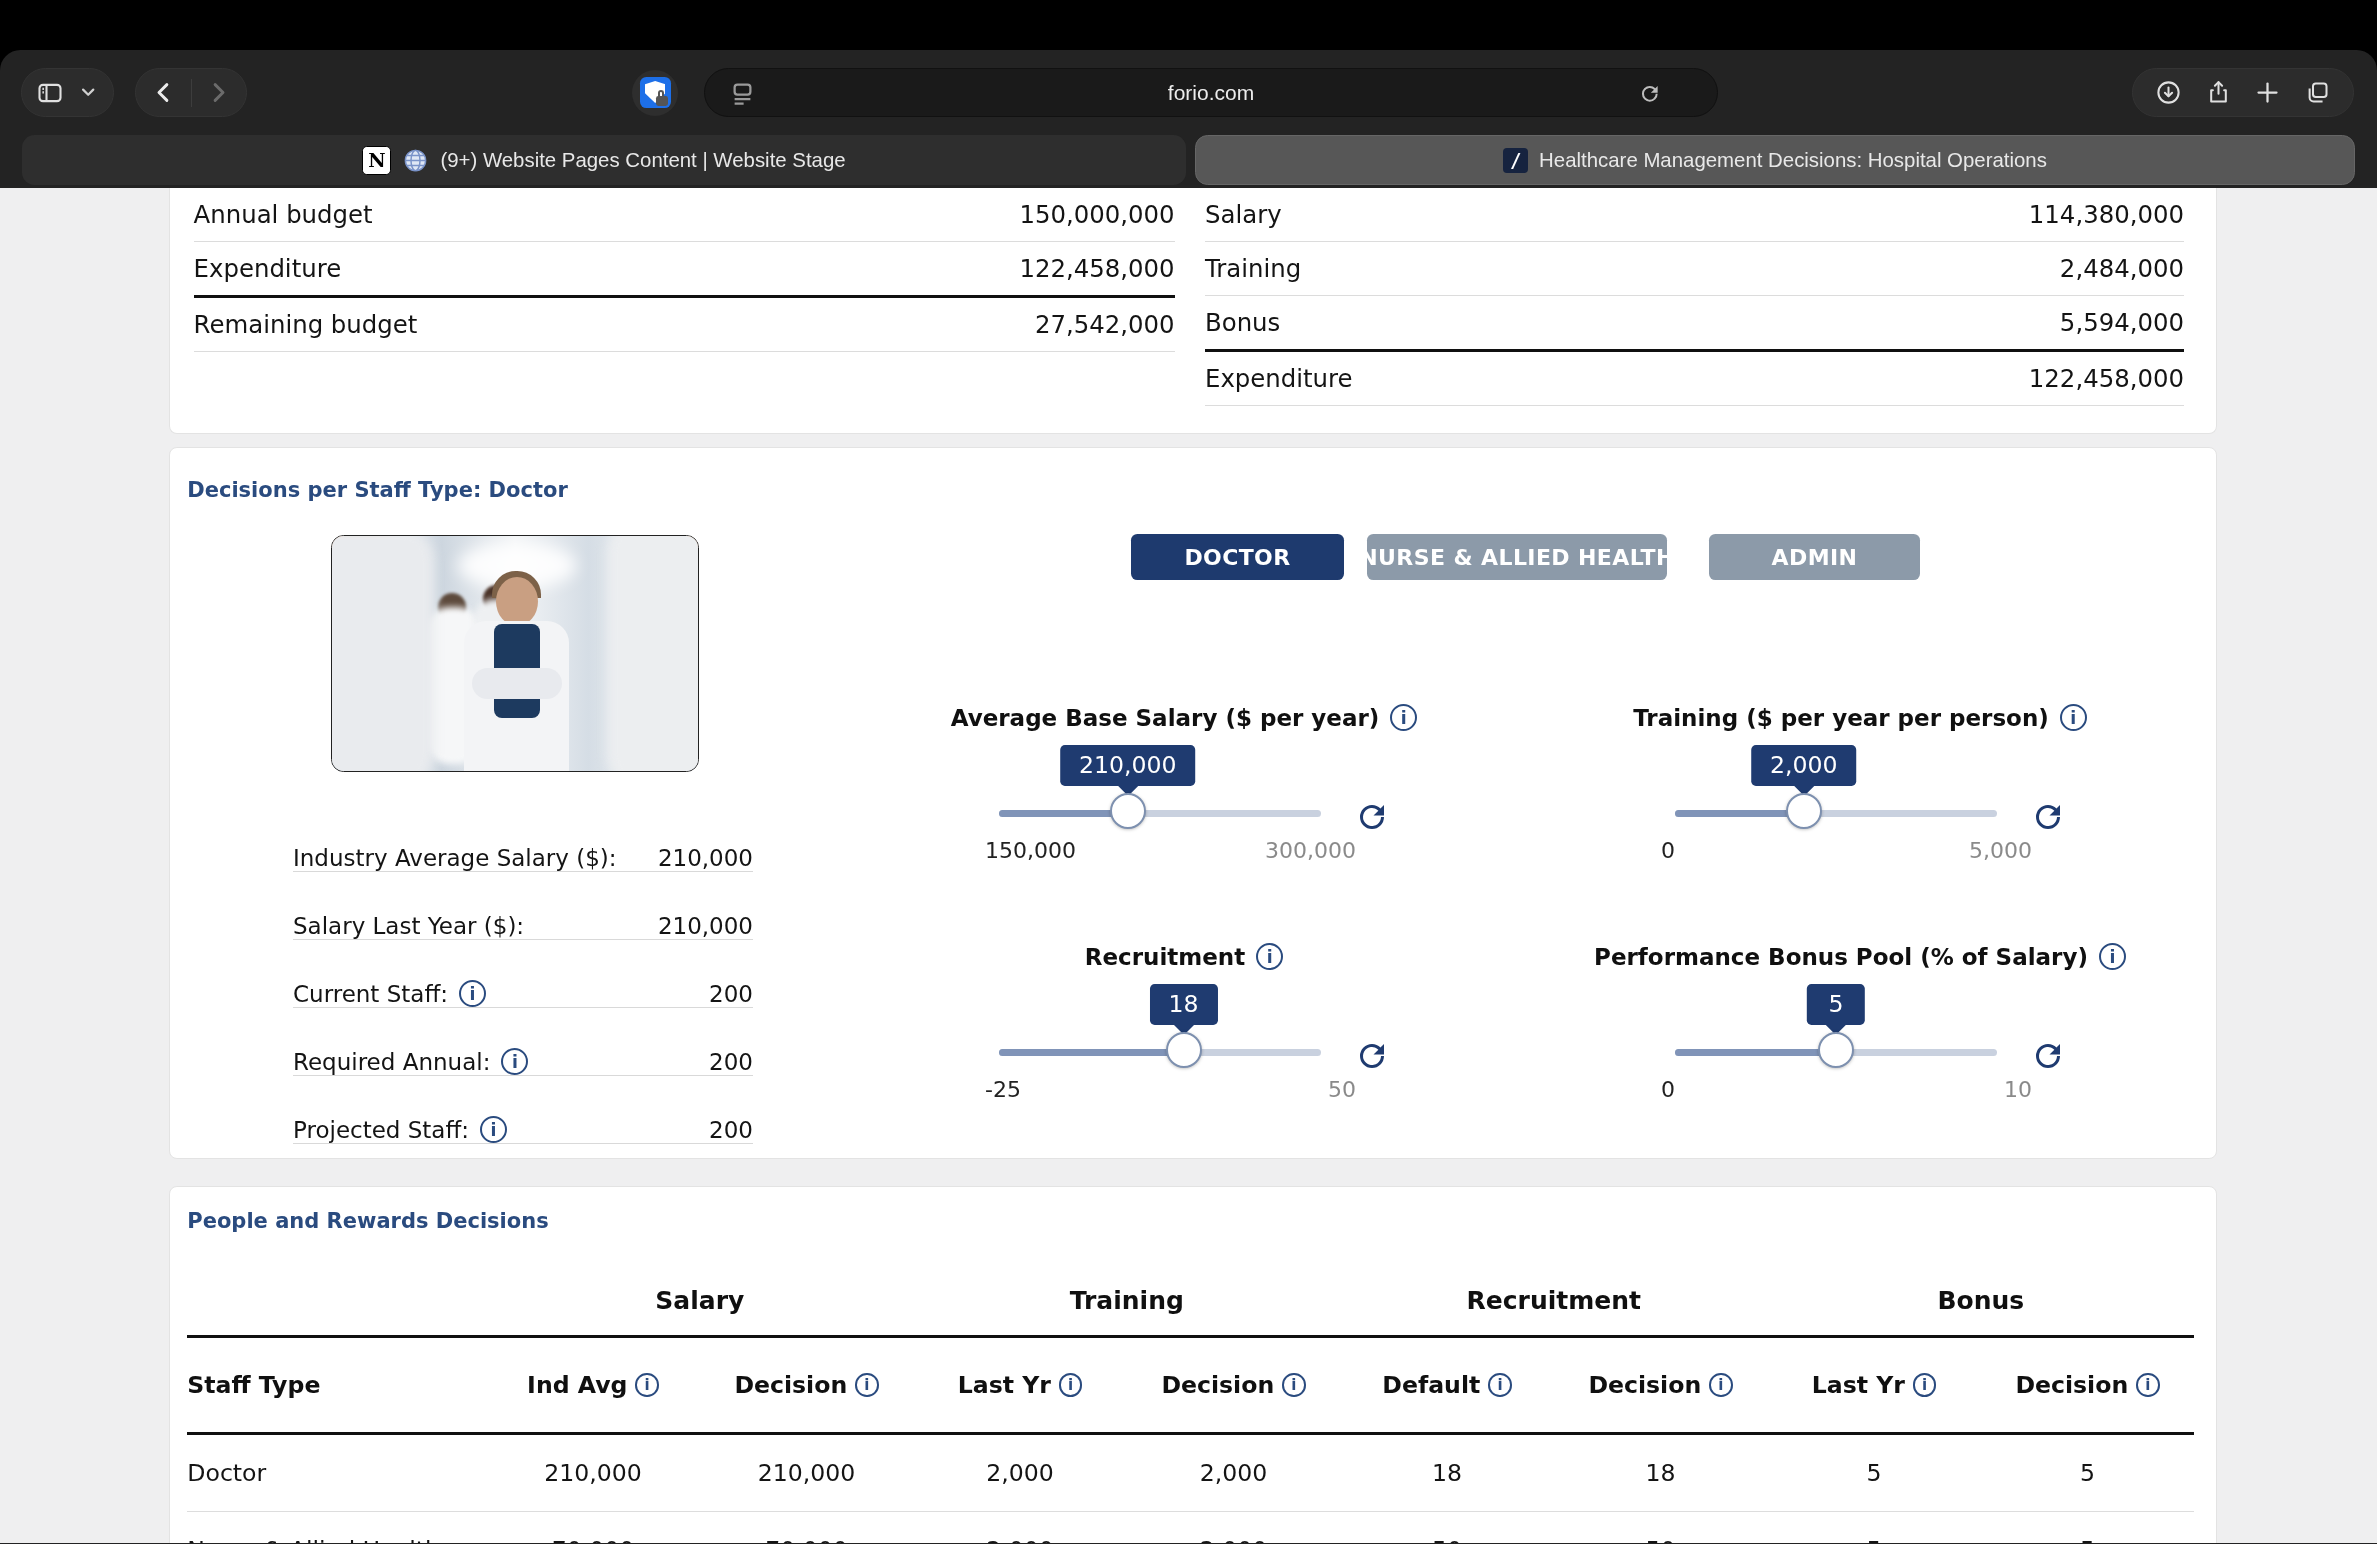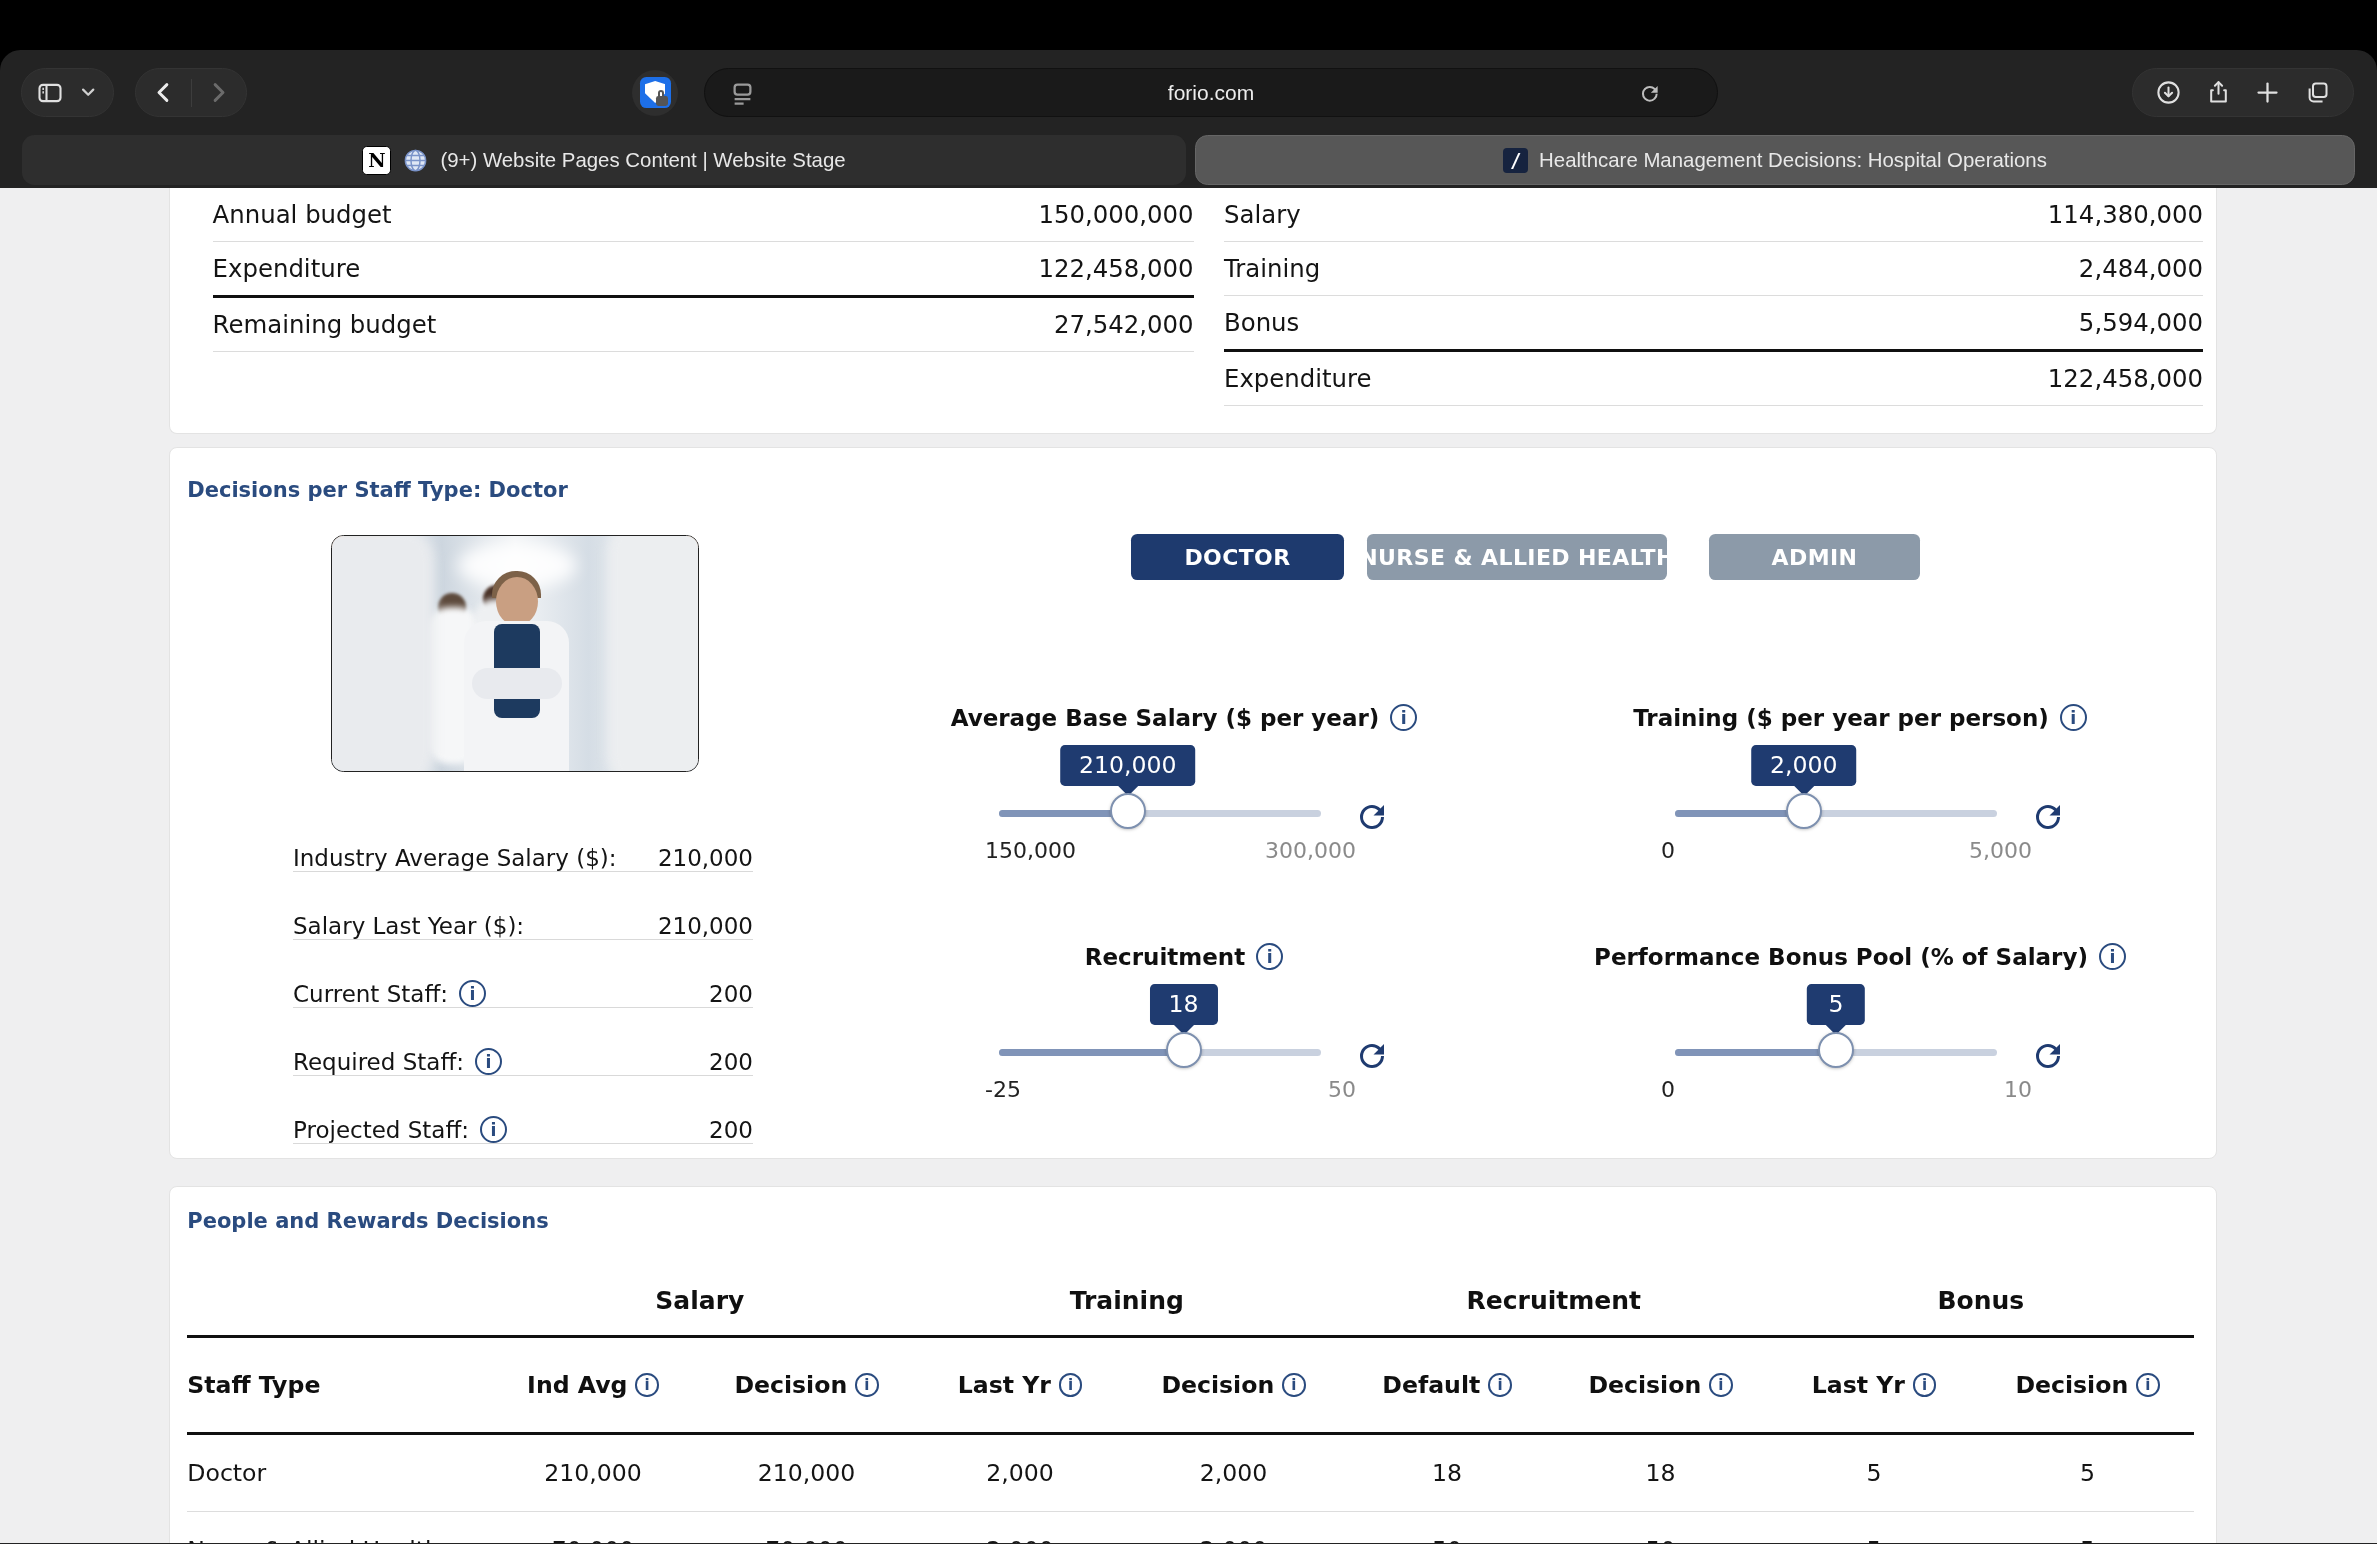--- a/index.html
+++ b/index.html
@@ -33,21 +33,21 @@
              font-size:19px;display:flex;align-items:center;justify-content:center;font-family:"DejaVu Serif",serif;}
   .fav-sim{width:25px;height:25px;background:#16233f;border-radius:3.9px;color:#fff;font-weight:700;font-size:19px;
            display:flex;align-items:center;justify-content:center;font-family:"DejaVu Sans Mono",monospace;}
   
   .page{position:absolute;top:138px;left:0;width:2377px;height:1355px;background:#efeff0;overflow:hidden;}
   .card{position:absolute;left:169px;width:2048px;background:#fff;border:0.8px solid #e3e3e3;border-radius:7.9px;box-sizing:border-box;}
   #card-budget{top:0;height:246px;border-top:none;border-radius:0 0 7.9px 7.9px;}
   #card-decisions{top:259px;height:712px;}
   #card-people{top:998px;height:409px;}
   
-  .btable{position:absolute;top:0;margin-left:19px;}
+  .btable{position:absolute;top:0;}
   .b-row{height:53px;display:flex;align-items:center;justify-content:space-between;font-size:24.4px;color:#141414;
          border-bottom:1.6px solid #dcdcdc;}
   .b-row.thick{border-bottom:3.1px solid #101010;}
   .b-row.bold{font-weight:400;}
   
   .section-title{position:absolute;font-size:21px;font-weight:700;color:#2a4b7f;white-space:nowrap;}
   
   .photo{position:absolute;left:161px;top:87px;width:366px;height:235px;border-radius:12.6px;border:1.6px solid #222;
          overflow:hidden;background:linear-gradient(90deg,#b9c6d4 0%,#e8edf2 15%,#cdd6df 30%,#f2f4f6 50%,#d5dde5 70%,#e9edf1 85%,#c4cfda 100%);}
   .photo div{position:absolute;}
@@ -287,21 +287,21 @@
           </div>
           <div class="stat">
             <span class="lab">
                 <span>Current Staff:</span>
               <span class="info">i</span>
               </span>
             <span>200</span>
           </div>
           <div class="stat">
             <span class="lab">
-                <span>Required Staff:</span>
+                <span>Required Annual:</span>
               <span class="info">i</span>
               </span>
             <span>200</span>
           </div>
           <div class="stat">
             <span class="lab">
                 <span>Projected Staff:</span>
               <span class="info">i</span>
               </span>
             <span>200</span>

